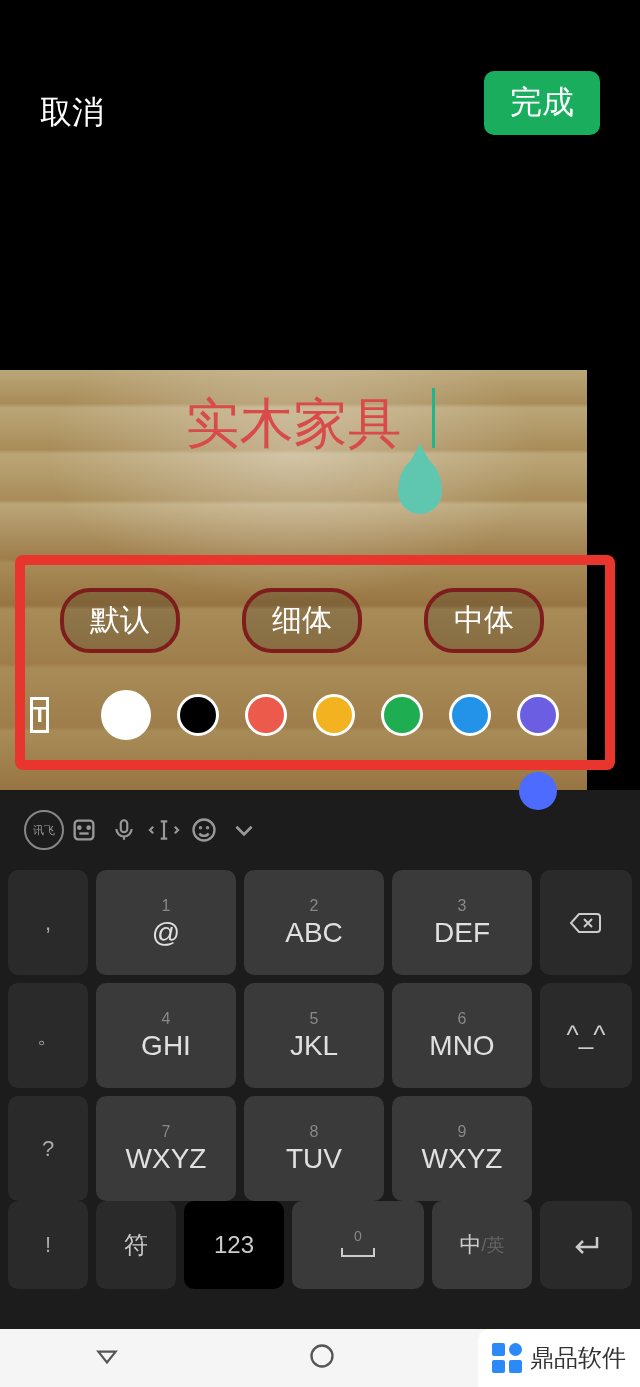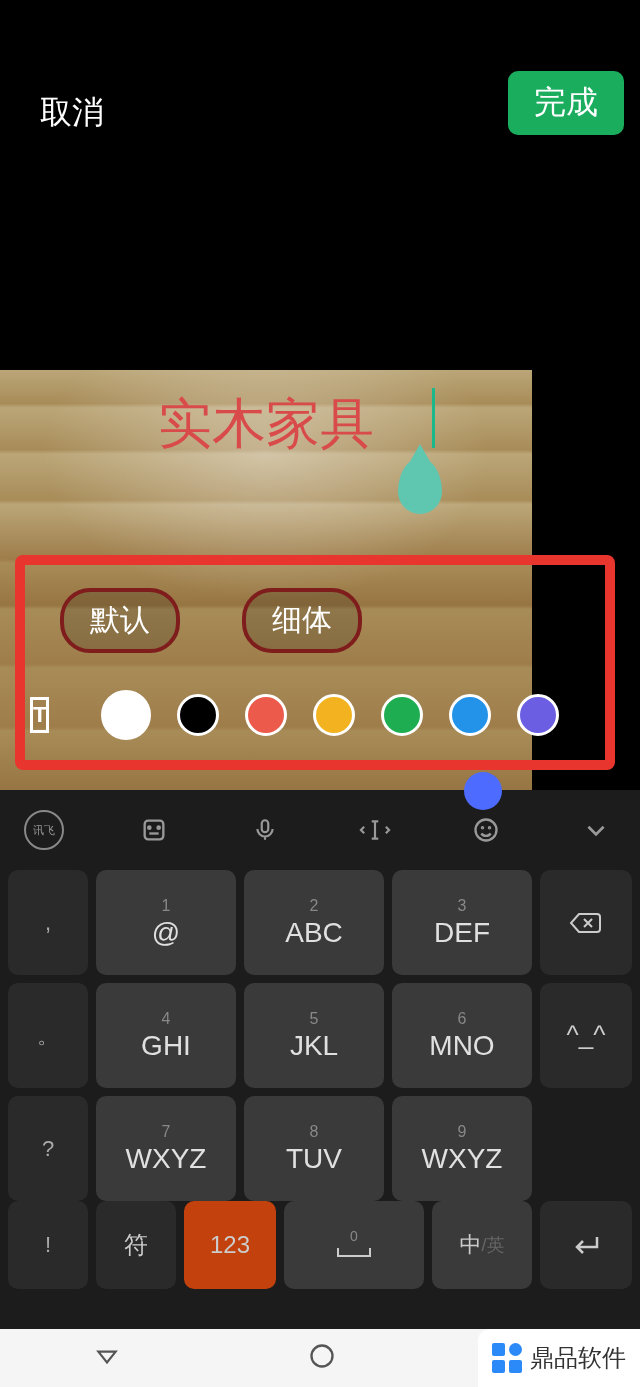--- a/index.html
+++ b/index.html
@@ -9,41 +9,41 @@
     background: #000;
     font-family: -apple-system, "Helvetica Neue", Arial, sans-serif;
     position: relative;
     overflow: hidden;
   }
   .header {
     height: 160px;
     display: flex;
     justify-content: space-between;
     align-items: flex-end;
-    padding: 0 16px 25px 40px;
+    padding: 0 40px 25px 40px;
   }
   .cancel-btn {
     color: #fff;
     font-size: 32px;
     background: none;
     border: none;
   }
   .done-btn {
     background: #1AAD5E;
     color: #fff;
     font-size: 32px;
     border: none;
     border-radius: 10px;
     padding: 10px 26px;
   }
   .canvas-area {
     position: absolute;
     top: 370px;
     left: 0;
-    width: 532px;
+    width: 587px;
     height: 420px;
     background: #8b6b3e;
     border-radius: 21px;
   }
   .wood-grad {
     position: absolute;
     inset: 0;
     background: linear-gradient(180deg,
       #bba678 0%, #a88c58 8%, #bba678 9%,
       #a88c58 19%, #bba678 20%,
@@ -176,21 +176,21 @@
     position: absolute;
     top: 790px;
     left: 0;
     width: 640px;
     height: 540px;
     background: #1c1c1c;
   }
   .kb-toolbar {
     height: 80px;
     display: flex;
-    justify-content: space-between;
+    justify-content: flex-start;
     align-items: center;
     padding: 0 24px;
   }
   .tb-icon {
     color: #999;
     font-size: 28px;
     width: 40px;
     height: 40px;
     display: flex;
     align-items: center;
@@ -256,21 +256,21 @@
     background: #2a2a2a;
     border-radius: 10px;
     height: 88px;
     color: #ccc;
     font-size: 24px;
     display: flex;
     align-items: center;
     justify-content: center;
   }
   .kb-bot.sym { width: 80px; }
-  .kb-bot.num123 { width: 92px; background: #c2410c; }
+  .kb-bot.num123 { width: 100px; background: #000000; }
   .kb-bot.space { flex: 1; background: #3a3a3a; flex-direction: column; }
   .kb-bot.space .num { font-size: 14px; color: #888; }
   .kb-bot.lang { width: 100px; background: #3a3a3a; font-size: 22px; }
   .kb-bot.lang .dim { color: #666; font-size: 18px; }
   .kb-bot.enter { width: 92px; }
   .navbar {
     position: absolute;
     bottom: 0;
     left: 0;
     width: 640px;
@@ -316,20 +316,21 @@
 <div class="canvas-area">
   <div class="wood-grad"></div>
   <div class="vignette"></div>
   <div class="text-overlay">实木家具</div>
   <div class="cursor"></div>
   <div class="teardrop"></div>
 
   <div class="font-row">
     <div class="font-chip">默认</div>
     <div class="font-chip">细体</div>
+    <div class="font-chip thick">中体</div>
   </div>
 
   <div class="color-row">
     <div class="text-box-icon">T</div>
     <div class="divider-v"></div>
     <div id="swatches" style="display:contents"><div class="swatch selected" style="background: rgb(255, 255, 255);"></div><div class="swatch" style="background: rgb(0, 0, 0);"></div><div class="swatch" style="background: rgb(236, 90, 75);"></div><div class="swatch" style="background: rgb(243, 179, 32);"></div><div class="swatch" style="background: rgb(31, 173, 82);"></div><div class="swatch" style="background: rgb(34, 147, 232);"></div><div class="swatch" style="background: rgb(108, 94, 227);"></div></div>
   </div>
 
   <div class="highlight-box"></div>
   <div class="blue-dot"></div>

